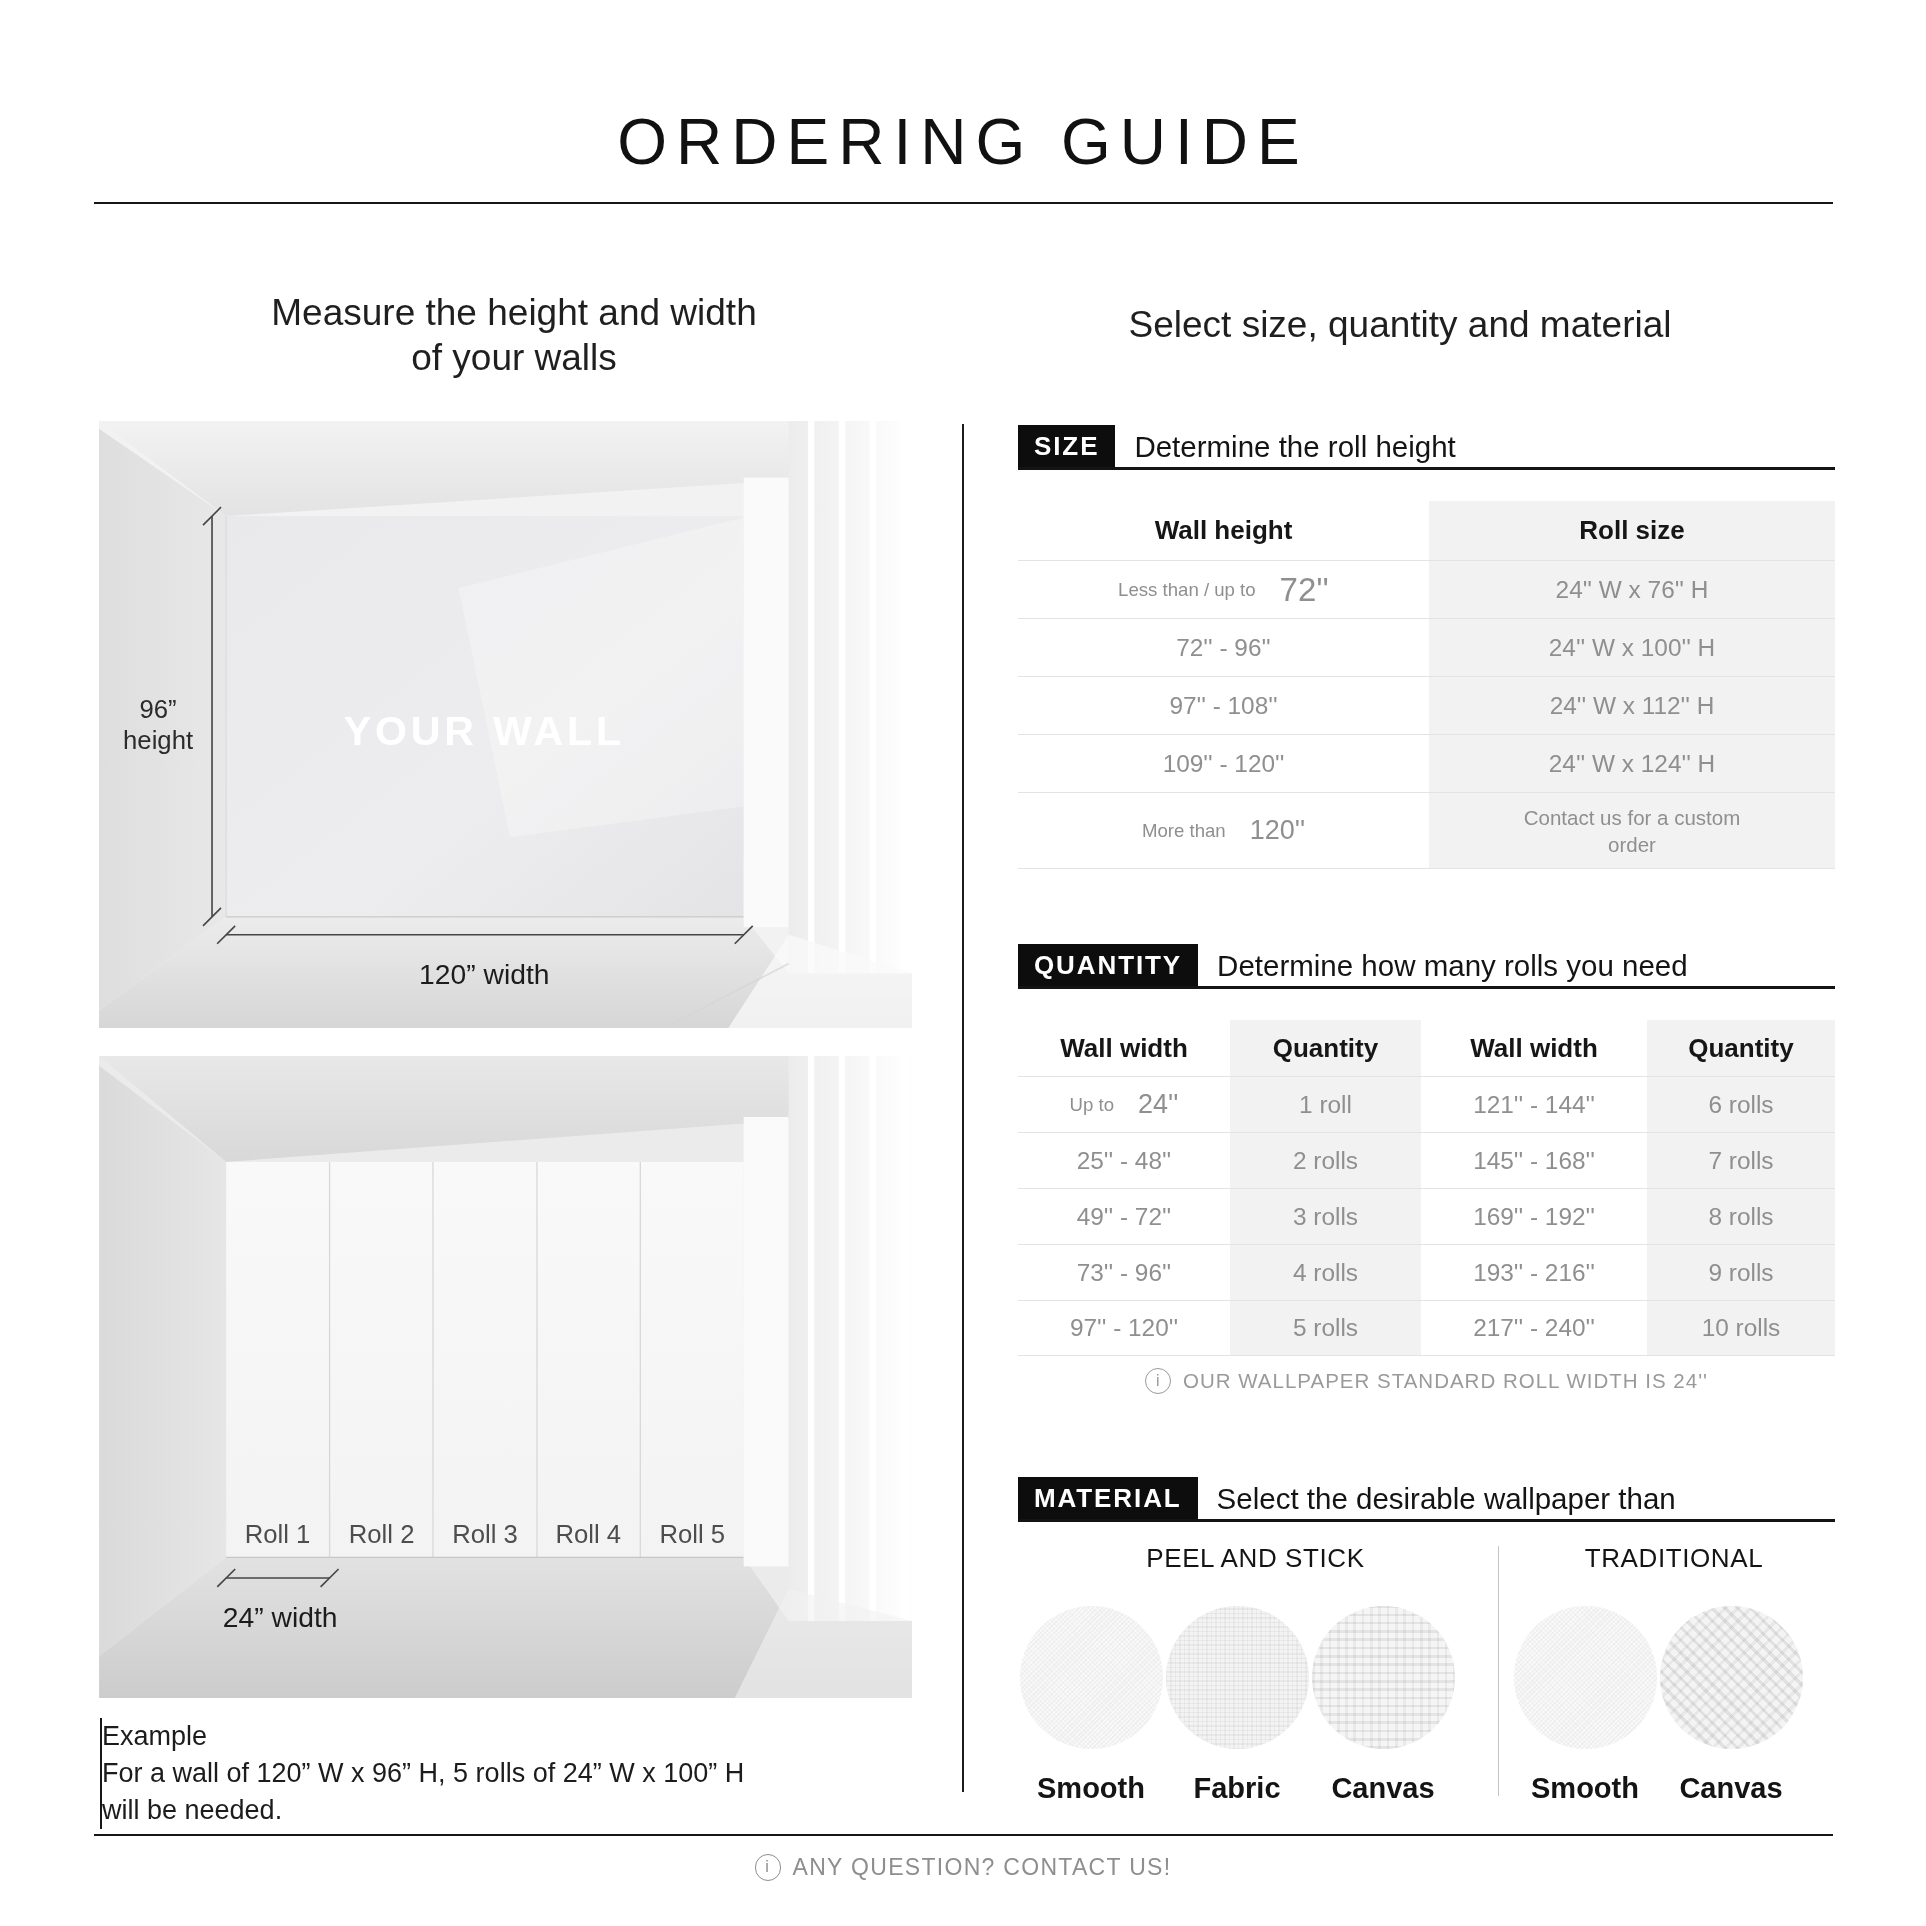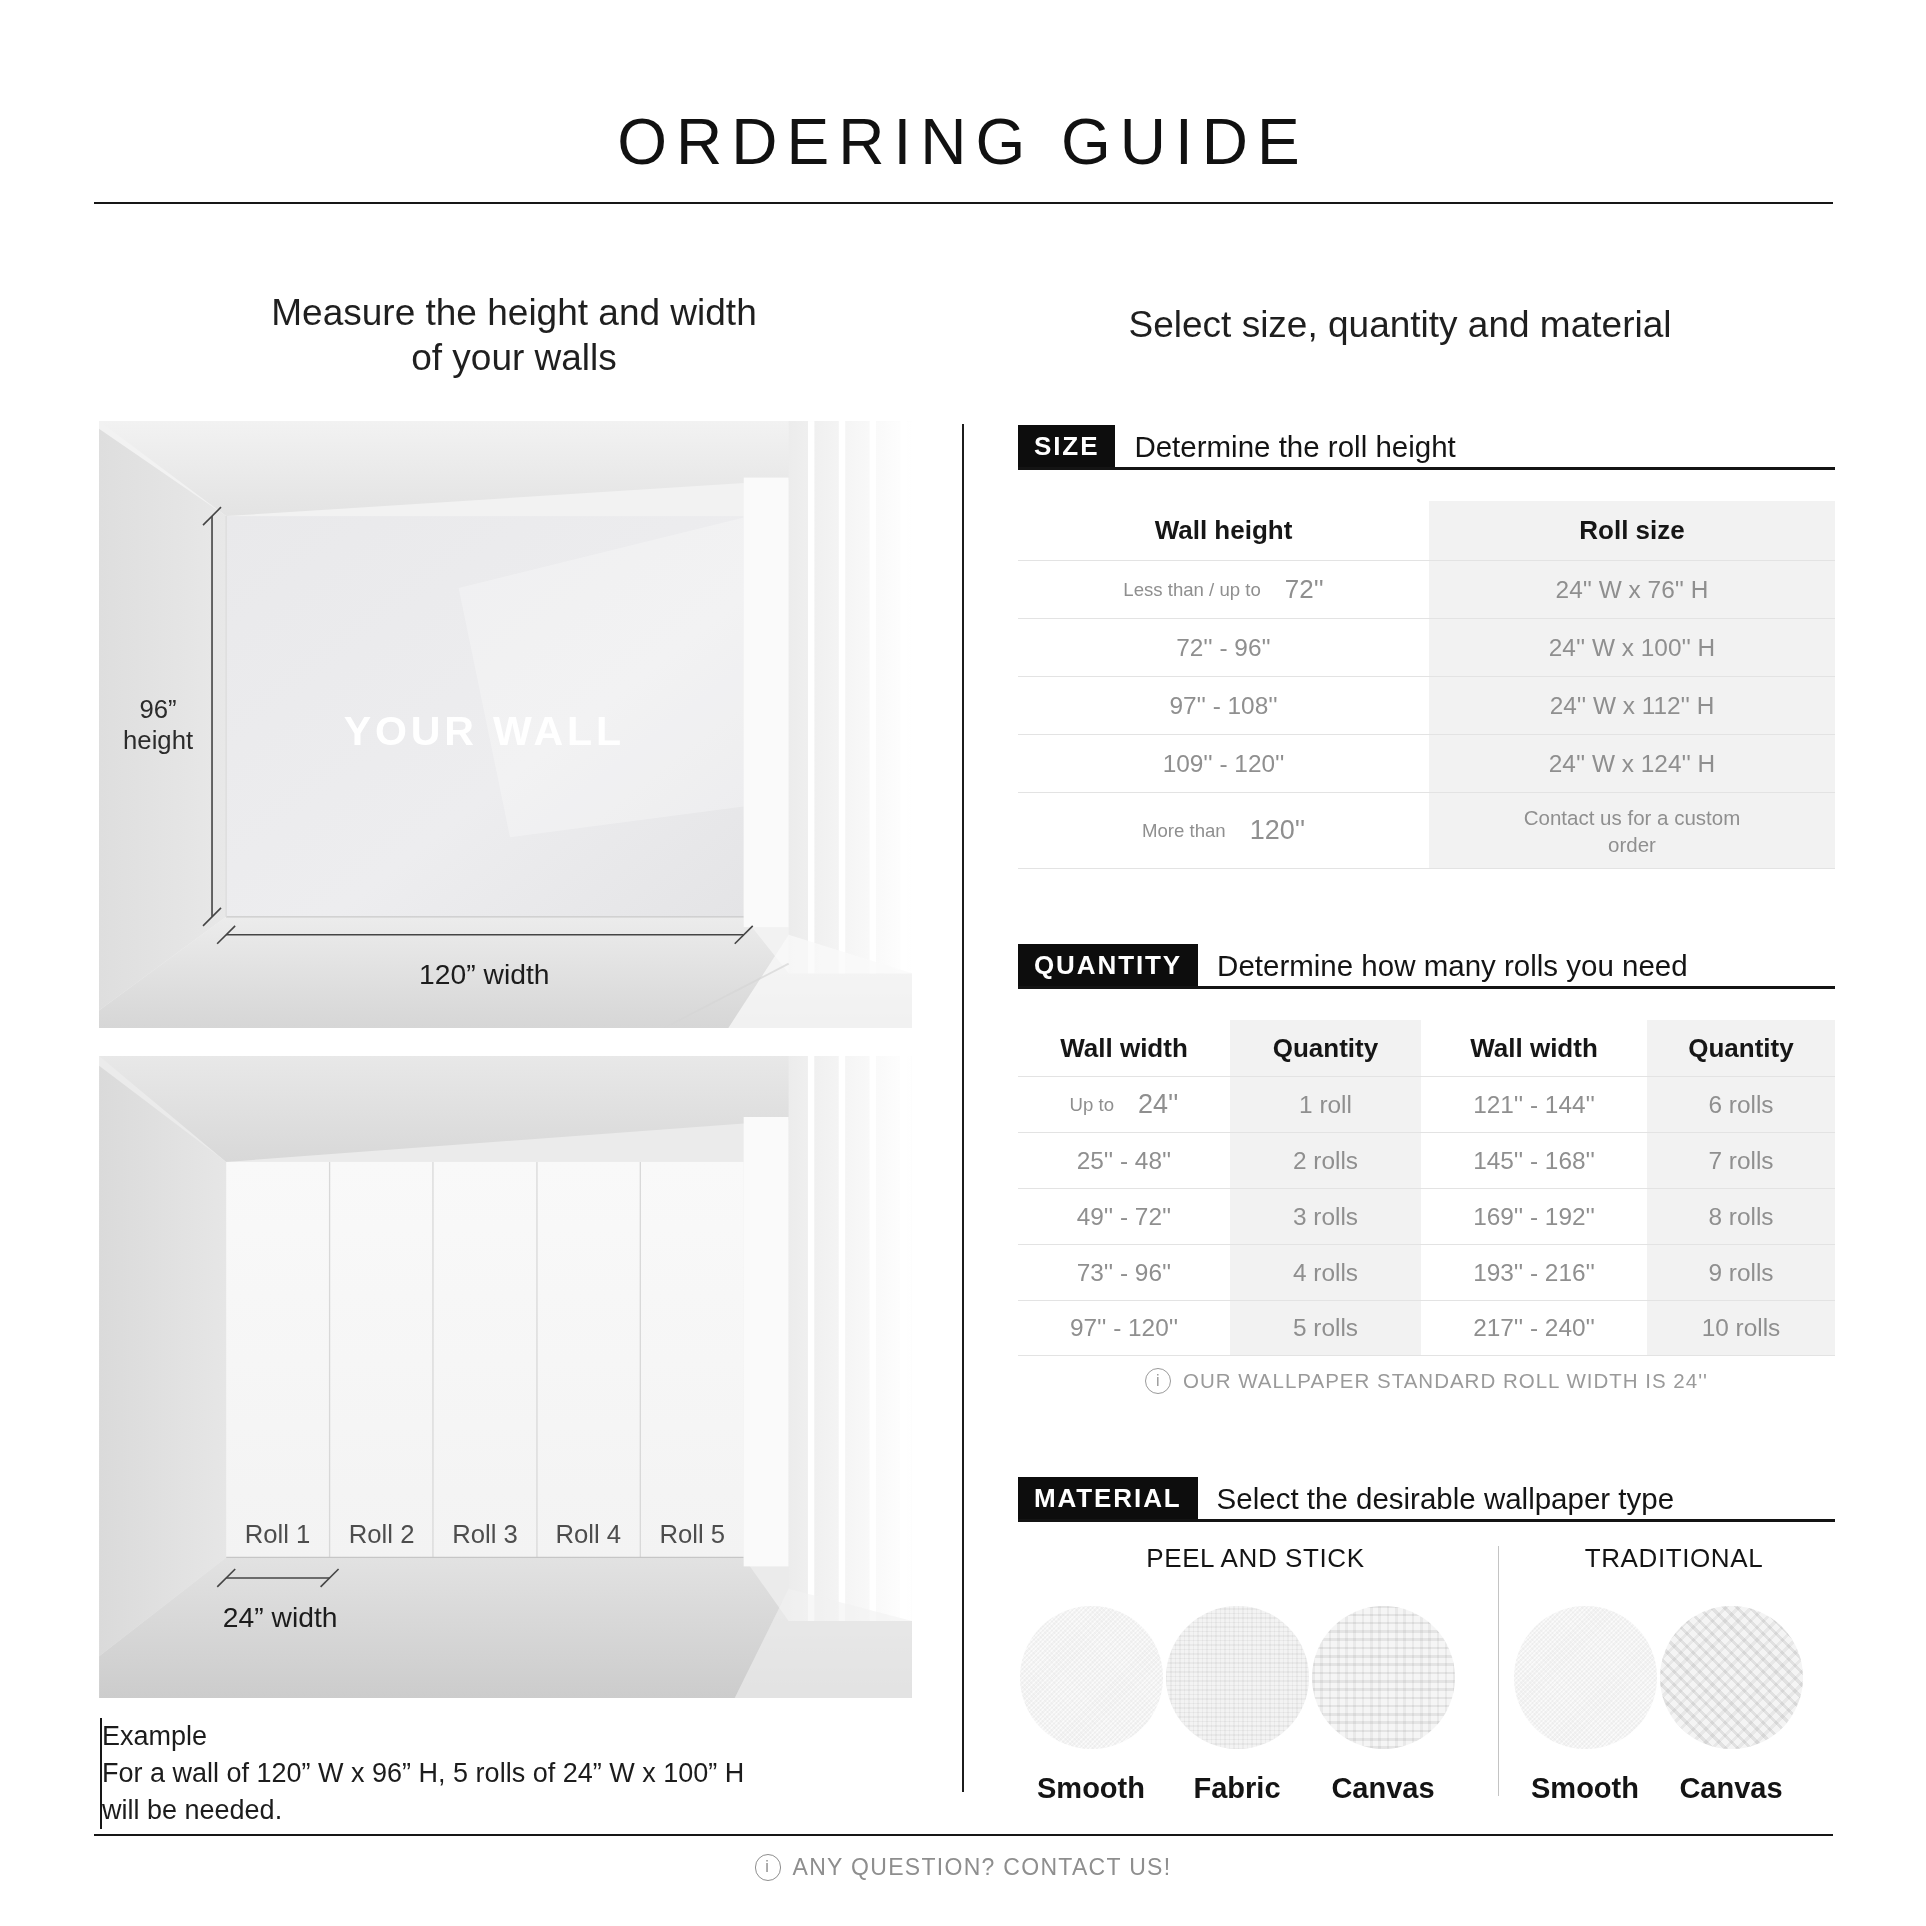--- a/index.html
+++ b/index.html
@@ -212,21 +212,21 @@
     <span class="sec-title">Determine the roll height</span>
   </div>
   <div class="abs underline" style="left:1018px;top:467px;width:817px;"></div>
 
   <div class="abs tbl size-table">
     <div class="c hdr">Wall height</div>
     <div class="c hdr gray">Roll size</div>
 
     <div class="c bt">
         <span class="pre">Less than / up to</span>
-        <span class="val" style="font-size:26px">72''</span>
+        <span class="val" style="font-size:33px">72''</span>
       </div>
     <div class="c bt gray">
         <span class="val">24'' W x 76'' H</span>
       </div>
 
     <div class="c bt">
         <span class="val">72'' - 96''</span>
       </div>
     <div class="c bt gray">
         <span class="val">24'' W x 100'' H</span>
@@ -334,21 +334,21 @@
       </div>
   </div>
 
   <div class="abs note note-row">
     <span class="info-i">i</span>
     <span>OUR WALLPAPER STANDARD ROLL WIDTH IS 24''</span>
   </div>
 
   <div class="abs sec-head" style="left:1018px;top:1477px;">
     <span class="chip">MATERIAL</span>
-    <span class="sec-title">Select the desirable wallpaper type</span>
+    <span class="sec-title">Select the desirable wallpaper than</span>
   </div>
   <div class="abs underline" style="left:1018px;top:1519px;width:817px;"></div>
 
   <div class="abs mat-group" style="left:1018px;top:1543px;width:475px;">
     <div class="mat-label">PEEL AND STICK</div>
     <div class="swatch-row">
       <div class="swatch">
         <div class="circle tx-smooth"></div>
         <div class="sw-name">Smooth</div>
       </div>

